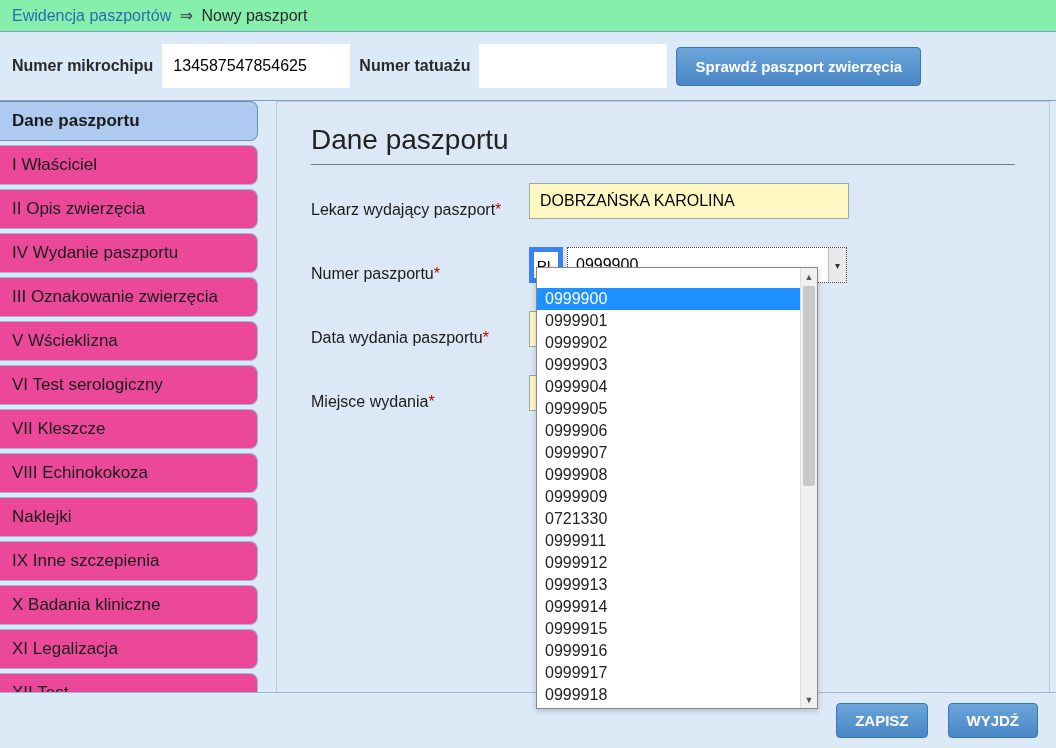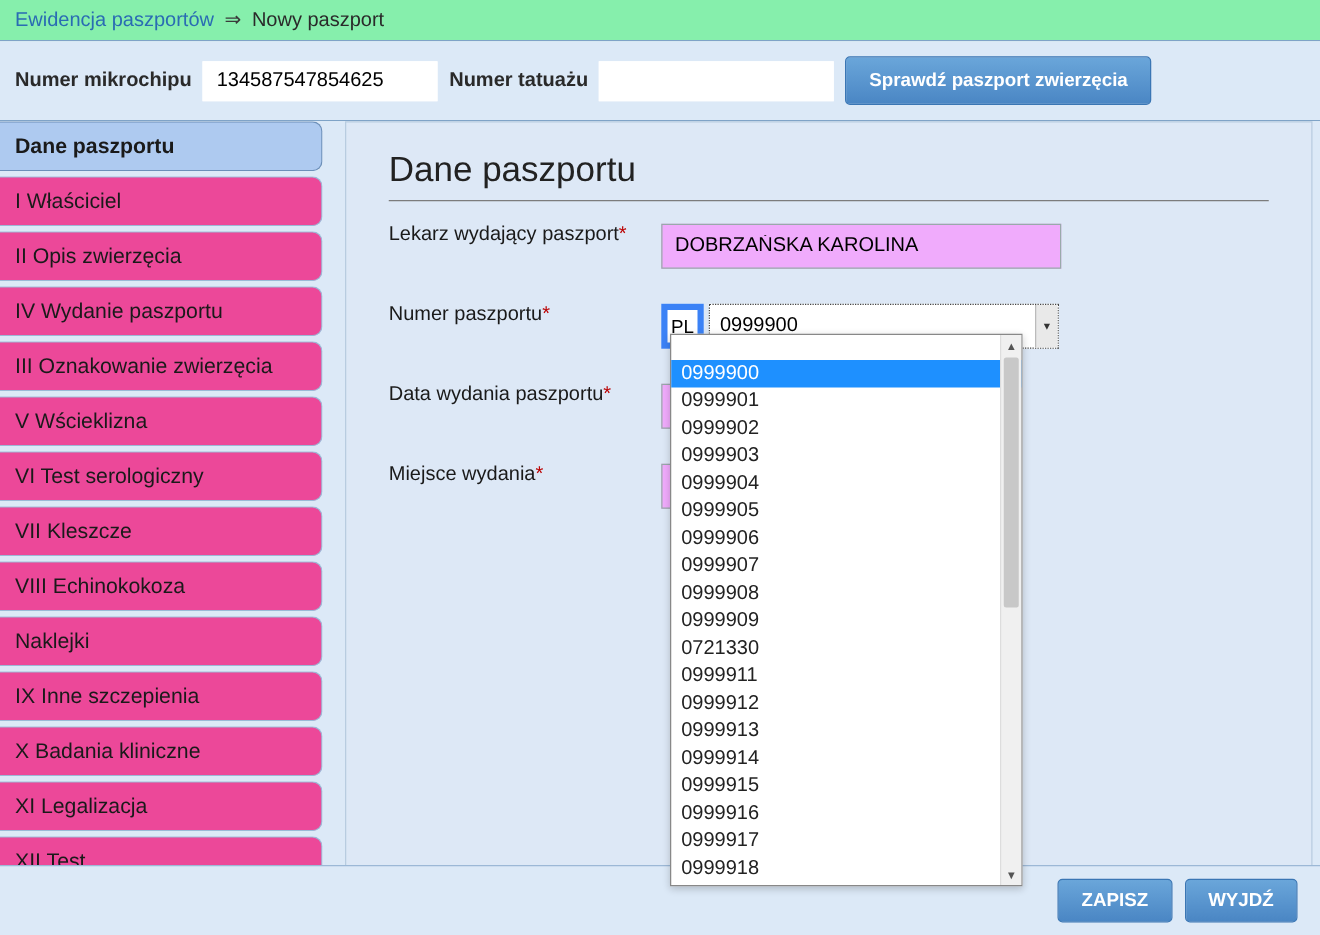--- a/index.html
+++ b/index.html
@@ -21,21 +21,21 @@
     border-bottom: 1px solid #7fa3c7;
     padding: 12px;
     display: flex;
     align-items: center;
     gap: 9px;
   }
   .topform .lbl { font-weight: bold; color: #2a2a2a; font-size: 16px; }
   .topform input[type="text"] {
     background: #fff;
     border: 1px solid #fff;
-    height: 32px;
+    height: 44px;
     padding: 0 10px;
     font-size: 16px;
     width: 188px;
   }
   .btn-primary {
     background: linear-gradient(to bottom, #6aa6da, #4a86c4);
     color: #fff;
     border: 1px solid #3a76b4;
     border-radius: 4px;
     padding: 10px 18px;
@@ -82,25 +82,25 @@
     position: relative;
   }
   .panel h2 {
     font-size: 28px;
     margin: 0 0 8px 0;
     font-weight: normal;
     color: #222;
   }
   .panel .hr { border-top: 1px solid #7c7c7c; margin-bottom: 18px; }
 
-  .formrow { display: flex; align-items: flex-start; margin-bottom: 28px; }
+  .formrow { display: flex; align-items: flex-end; margin-bottom: 28px; }
   .formrow .flabel { width: 218px; font-size: 16px; color: #1a1a1a; }
   .formrow .req { color: #b00; }
   .formrow .finput {
-    background: #f0abfc;
+    background: #fef9c3;
     border: 1px solid #9aa;
     height: 36px;
     padding: 0 10px;
     font-size: 16px;
     width: 320px;
   }
   .pl-box {
     background: #fff;
     border: 5px solid #3b82f6;
     height: 36px;
@@ -166,21 +166,21 @@
   }
 
   .footer {
     position: absolute;
     bottom: 0; left: 0; right: 0;
     background: #dce9f7;
     border-top: 1px solid #9cb8d6;
     padding: 10px 18px;
     display: flex;
     justify-content: flex-end;
-    gap: 10px;
+    gap: 20px;
   }
   .footer .btn {
     background: linear-gradient(to bottom, #6aa6da, #4a86c4);
     color: #fff;
     border: 1px solid #3a76b4;
     border-radius: 4px;
     padding: 8px 18px;
     font-size: 15px;
     font-weight: bold;
     cursor: pointer;

